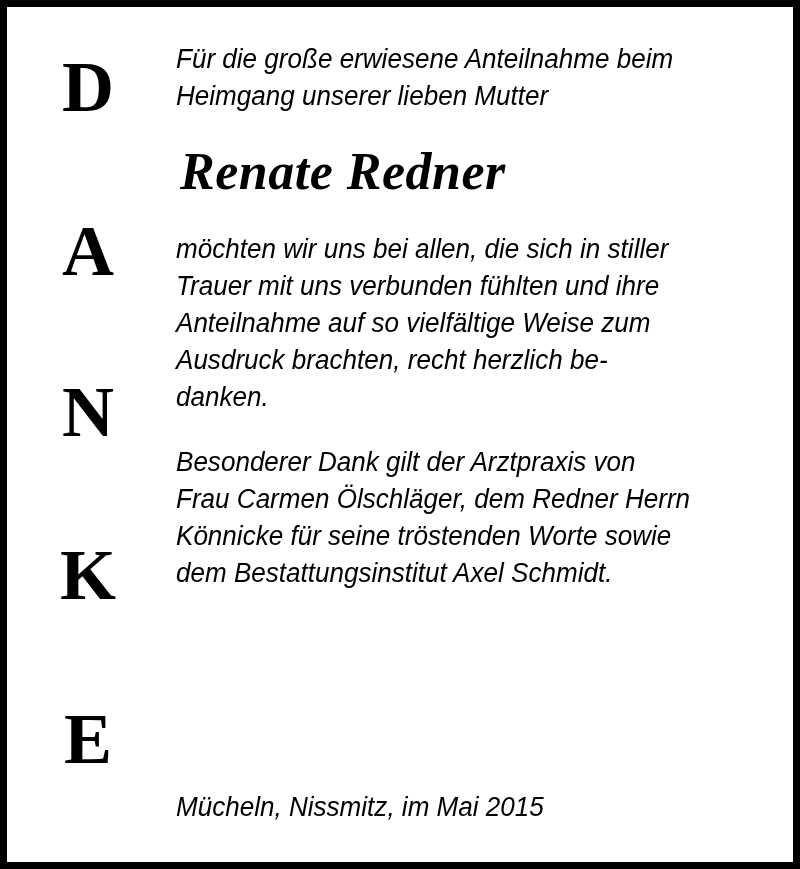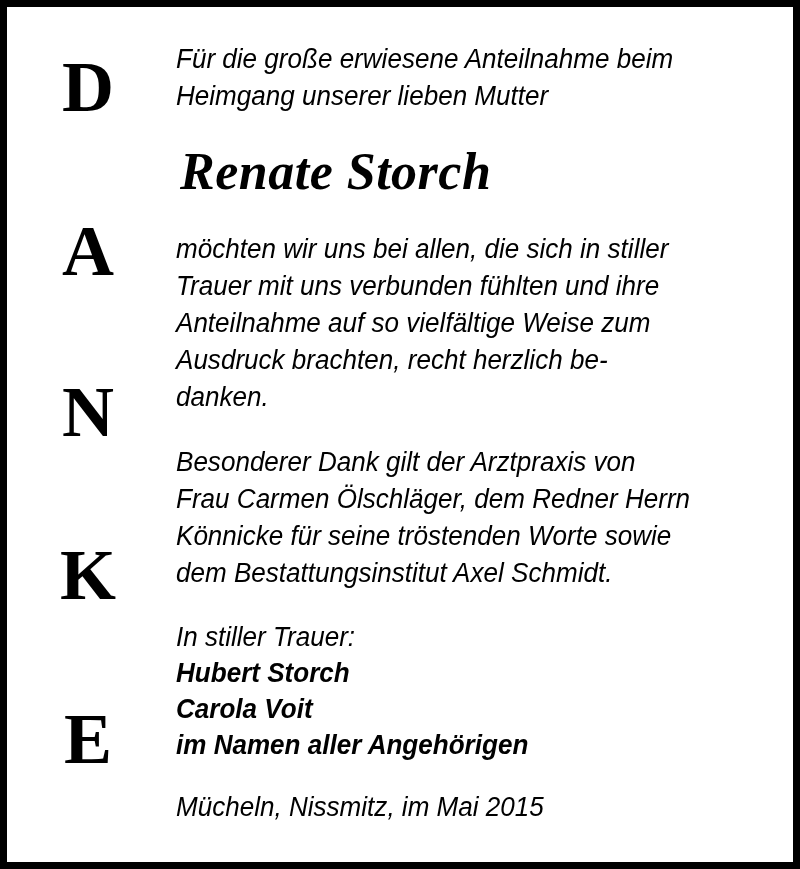--- a/index.html
+++ b/index.html
@@ -143,37 +143,31 @@
       <div class="acrostic-letter l2">N</div>
       <div class="acrostic-letter l3">K</div>
       <div class="acrostic-letter l4">E</div>
     </div>
 
     <div class="body-column">
 
       <div class="para para-intro">Für die große erwiesene Anteilnahme beim
 Heimgang unserer lieben Mutter</div>
 
-      <div class="name-headline">Renate Storch</div>
+      <div class="name-headline">Renate Redner</div>
 
       <div class="para para-main">möchten wir uns bei allen, die sich in stiller
 Trauer mit uns verbunden fühlten und ihre
 Anteilnahme auf so vielfältige Weise zum
 Ausdruck brachten, recht herzlich be-
 danken.</div>
 
       <div class="para para-thanks">Besonderer Dank gilt der Arztpraxis von
 Frau Carmen Ölschläger, dem Redner Herrn
 Könnicke für seine tröstenden Worte sowie
 dem Bestattungsinstitut Axel Schmidt.</div>
 
-      <div class="signature-block">
-        <div class="sig-intro">In stiller Trauer:</div>
-        <div class="sig-name">Hubert Storch</div>
-        <div class="sig-name">Carola Voit</div>
-        <div class="sig-name">im Namen aller Angehörigen</div>
-      </div>
 
       <div class="para para-place">Mücheln, Nissmitz, im Mai 2015</div>
 
     </div>
   </div>
 </div>
 
 </body></html>

